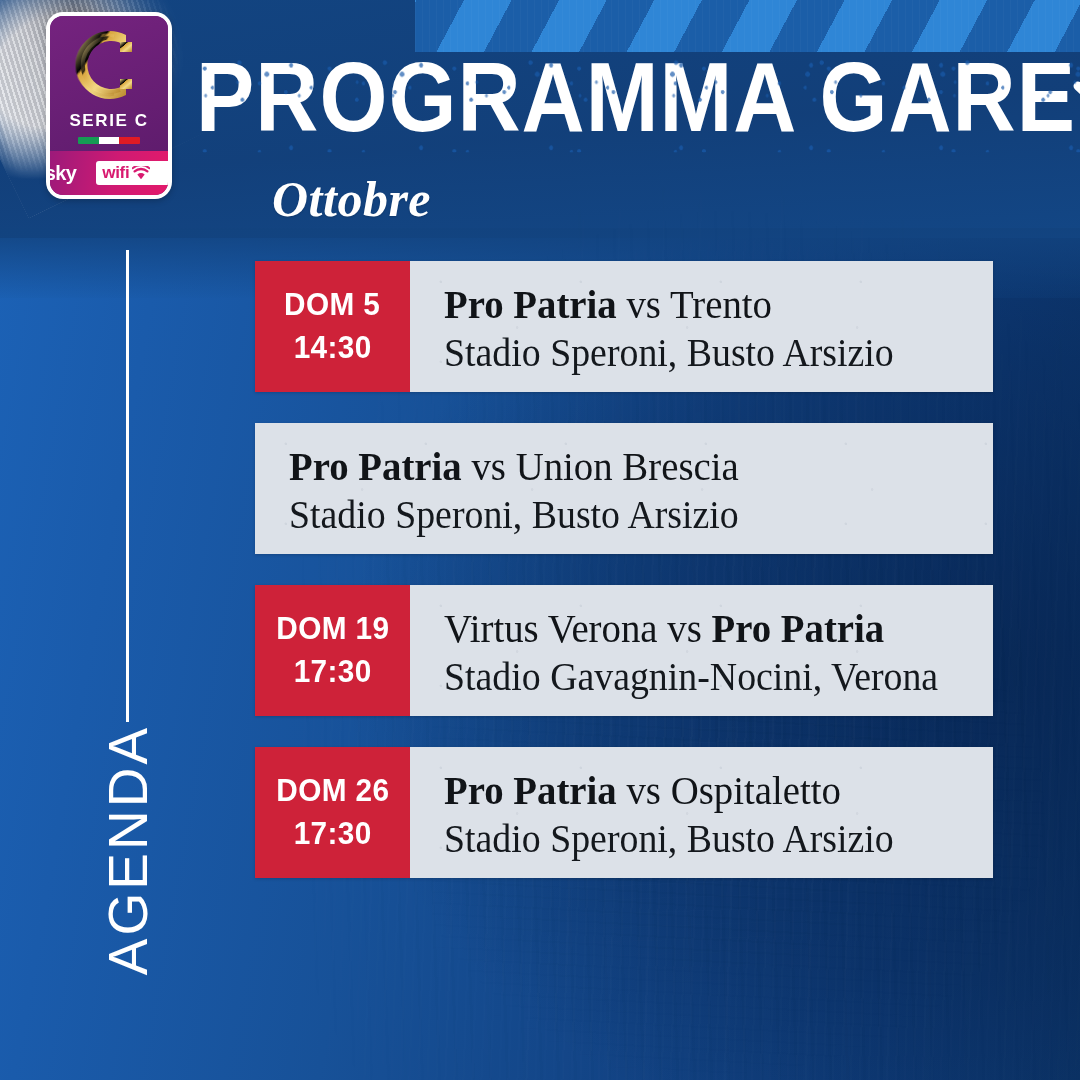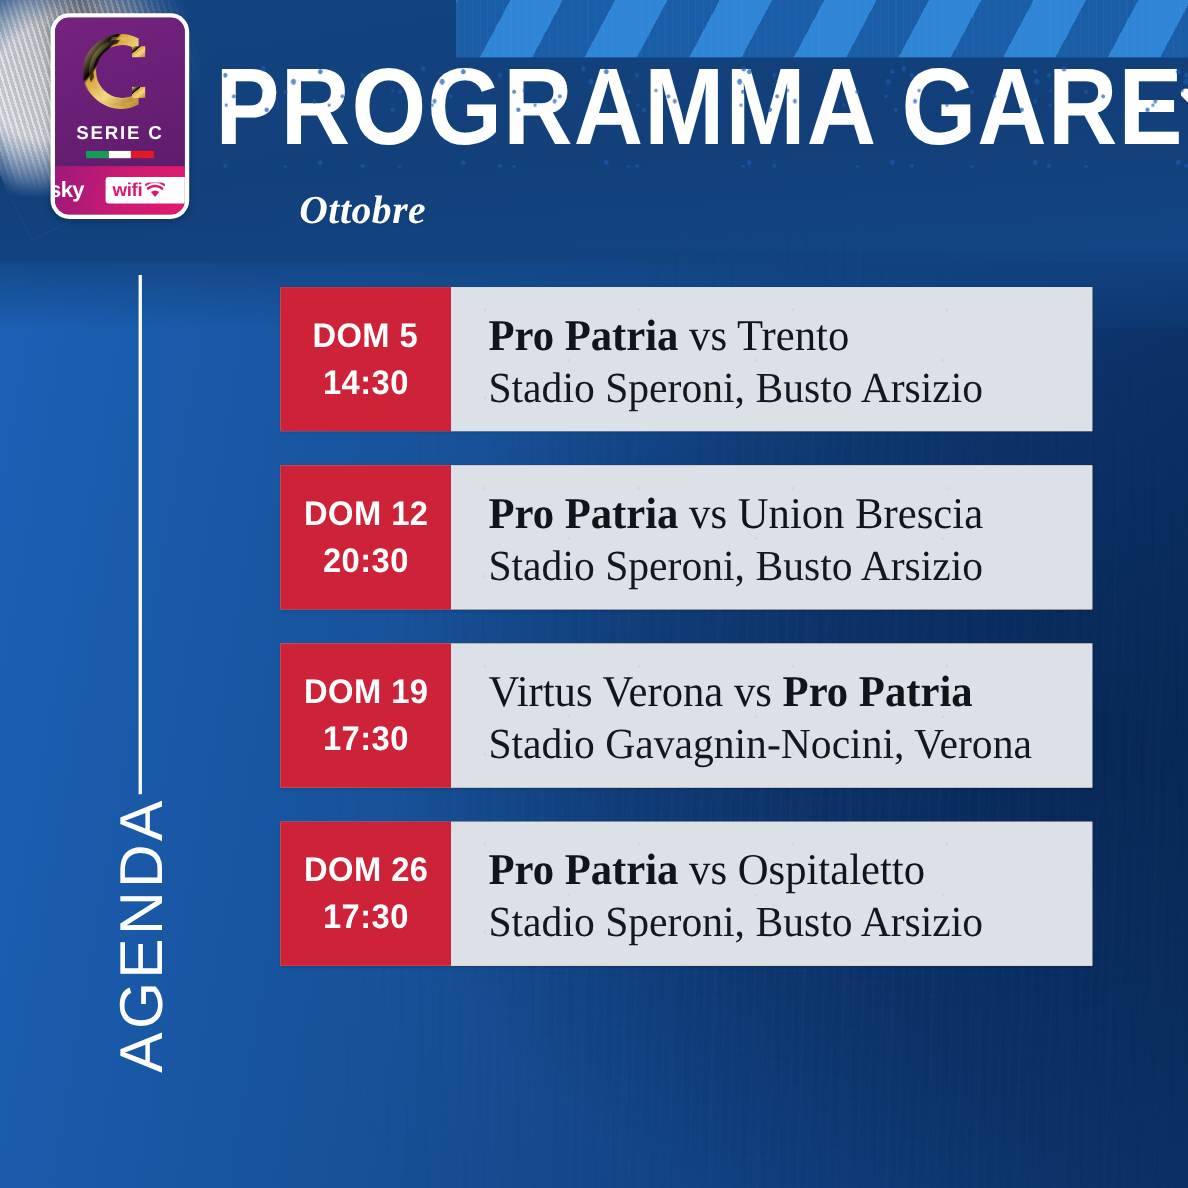--- a/index.html
+++ b/index.html
@@ -245,21 +245,21 @@
     margin-top: 18px;
   }
 
   .subtitle {
     position: absolute;
     left: 272px; top: 170px;
     color: #ffffff;
     font-family: "Liberation Serif", serif;
     font-style: italic;
     font-weight: 700;
-    font-size: 36px;
+    font-size: 50px;
     letter-spacing: 0.5px;
     text-shadow: 0 1px 2px rgba(0,0,0,0.18);
   }
 
   
   .rail-line {
     position: absolute;
     left: 126px; top: 250px;
     width: 3px; height: 472px;
     background: #ffffff;
@@ -283,21 +283,21 @@
   .matches {
     position: absolute;
     left: 255px; top: 261px;
     width: 738px;
   }
   .row {
     display: flex;
     align-items: stretch;
     height: 131px;
     margin-bottom: 31px;
-    background: #fdba74;
+    background: #0ea5e9;
     box-shadow: 0 1px 3px rgba(0,0,0,0.18);
   }
   .row:last-child { margin-bottom: 0; }
   .row-date {
     flex: 0 0 155px;
     background: #ce2239;
     color: #ffffff;
     display: flex;
     flex-direction: column;
     align-items: center;
@@ -436,24 +436,20 @@
         <div class="row-teams">
           <b>Pro Patria</b>
           <span>vs</span>
           <span>Trento</span>
         </div>
         <div class="row-venue">Stadio Speroni, Busto Arsizio</div>
       </div>
     </div>
 
     <div class="row">
-      <div class="row-date">
-        <span class="row-day">DOM 12</span>
-        <span class="row-time">20:30</span>
-      </div>
       <div class="row-body">
         <div class="row-teams">
           <b>Pro Patria</b>
           <span>vs</span>
           <span>Union Brescia</span>
         </div>
         <div class="row-venue">Stadio Speroni, Busto Arsizio</div>
       </div>
     </div>
 

